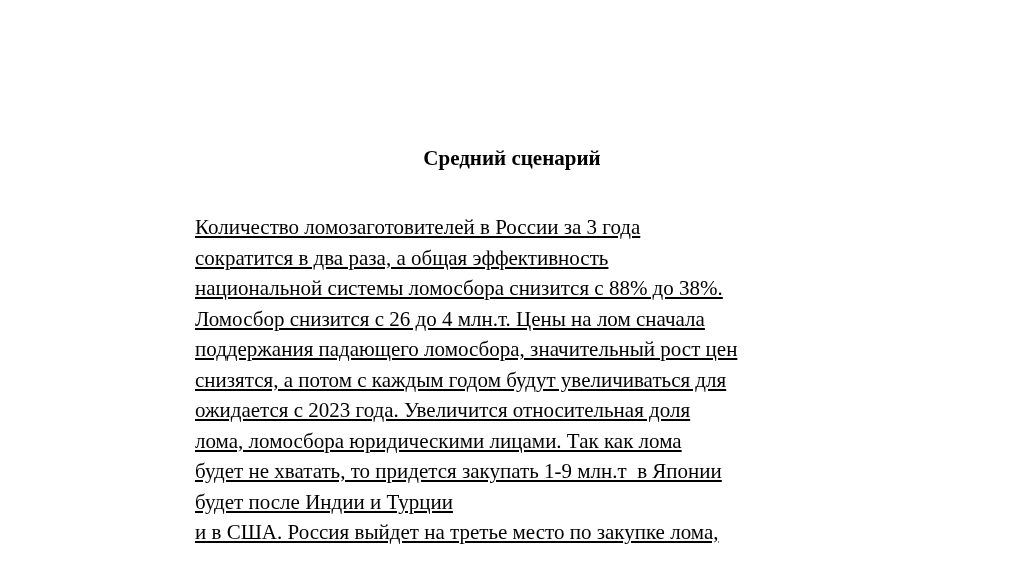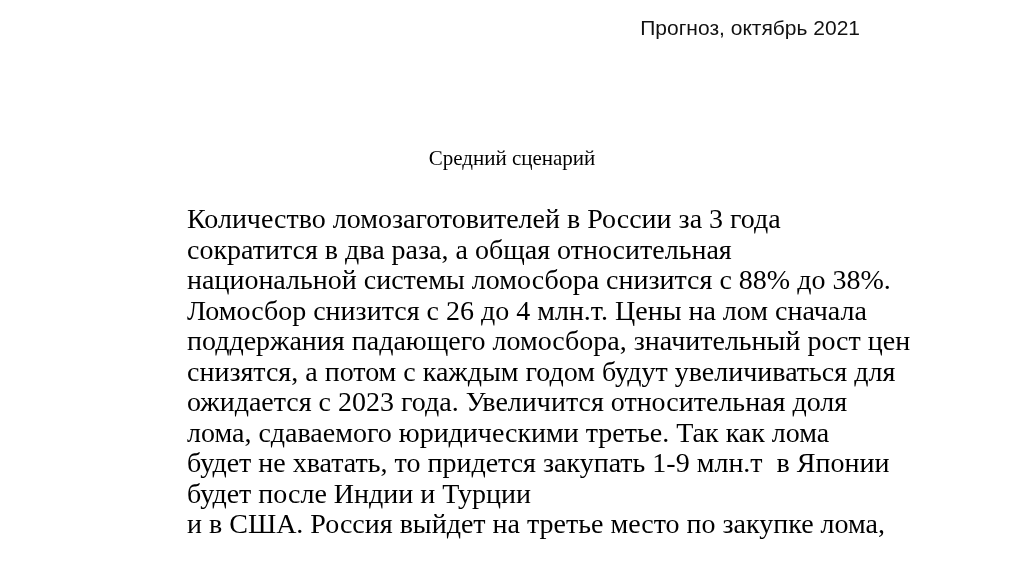--- a/index.html
+++ b/index.html
@@ -26,54 +26,54 @@
       color: #111111;
       white-space: nowrap;
     }
     .scenario-title {
       position: absolute;
       top: 146px;
       left: 0;
       width: 1024px;
       text-align: center;
       font-family: "Liberation Serif", "DejaVu Serif", serif;
-      font-weight: normal;
+      font-weight: bold;
       font-size: 21px;
       color: #000000;
     }
     .body-text {
       position: absolute;
       top: 204px;
       left: 187px;
       width: 700px;
-      margin: 0;
+      margin: 8px;
       font-family: "Liberation Serif", "DejaVu Serif", serif;
-      font-size: 28px;
+      font-size: 21px;
       line-height: 30.5px;
       color: #000000;
+      text-decoration: underline;
     }
     .body-text .line {
       display: block;
       white-space: pre;
     }
   </style>
 </head>
 <body>
 
 <div class="slide">
-  <div class="forecast-label">Прогноз, октябрь 2021</div>
 
   <div class="scenario-title">Средний сценарий</div>
 
   <p class="body-text">
     <span class="line">Количество ломозаготовителей в России за 3 года</span>
-    <span class="line">сократится в два раза, а общая относительная</span>
+    <span class="line">сократится в два раза, а общая эффективность</span>
     <span class="line">национальной системы ломосбора снизится с 88% до 38%.</span>
     <span class="line">Ломосбор снизится с 26 до 4 млн.т. Цены на лом сначала</span>
     <span class="line">поддержания падающего ломосбора, значительный рост цен</span>
     <span class="line">снизятся, а потом с каждым годом будут увеличиваться для</span>
     <span class="line">ожидается с 2023 года. Увеличится относительная доля</span>
-    <span class="line">лома, сдаваемого юридическими третье. Так как лома</span>
+    <span class="line">лома, ломосбора юридическими лицами. Так как лома</span>
     <span class="line">будет не хватать, то придется закупать 1-9 млн.т  в Японии</span>
     <span class="line">будет после Индии и Турции</span>
     <span class="line">и в США. Россия выйдет на третье место по закупке лома,</span>
   </p>
 </div>
 
 </body></html>

